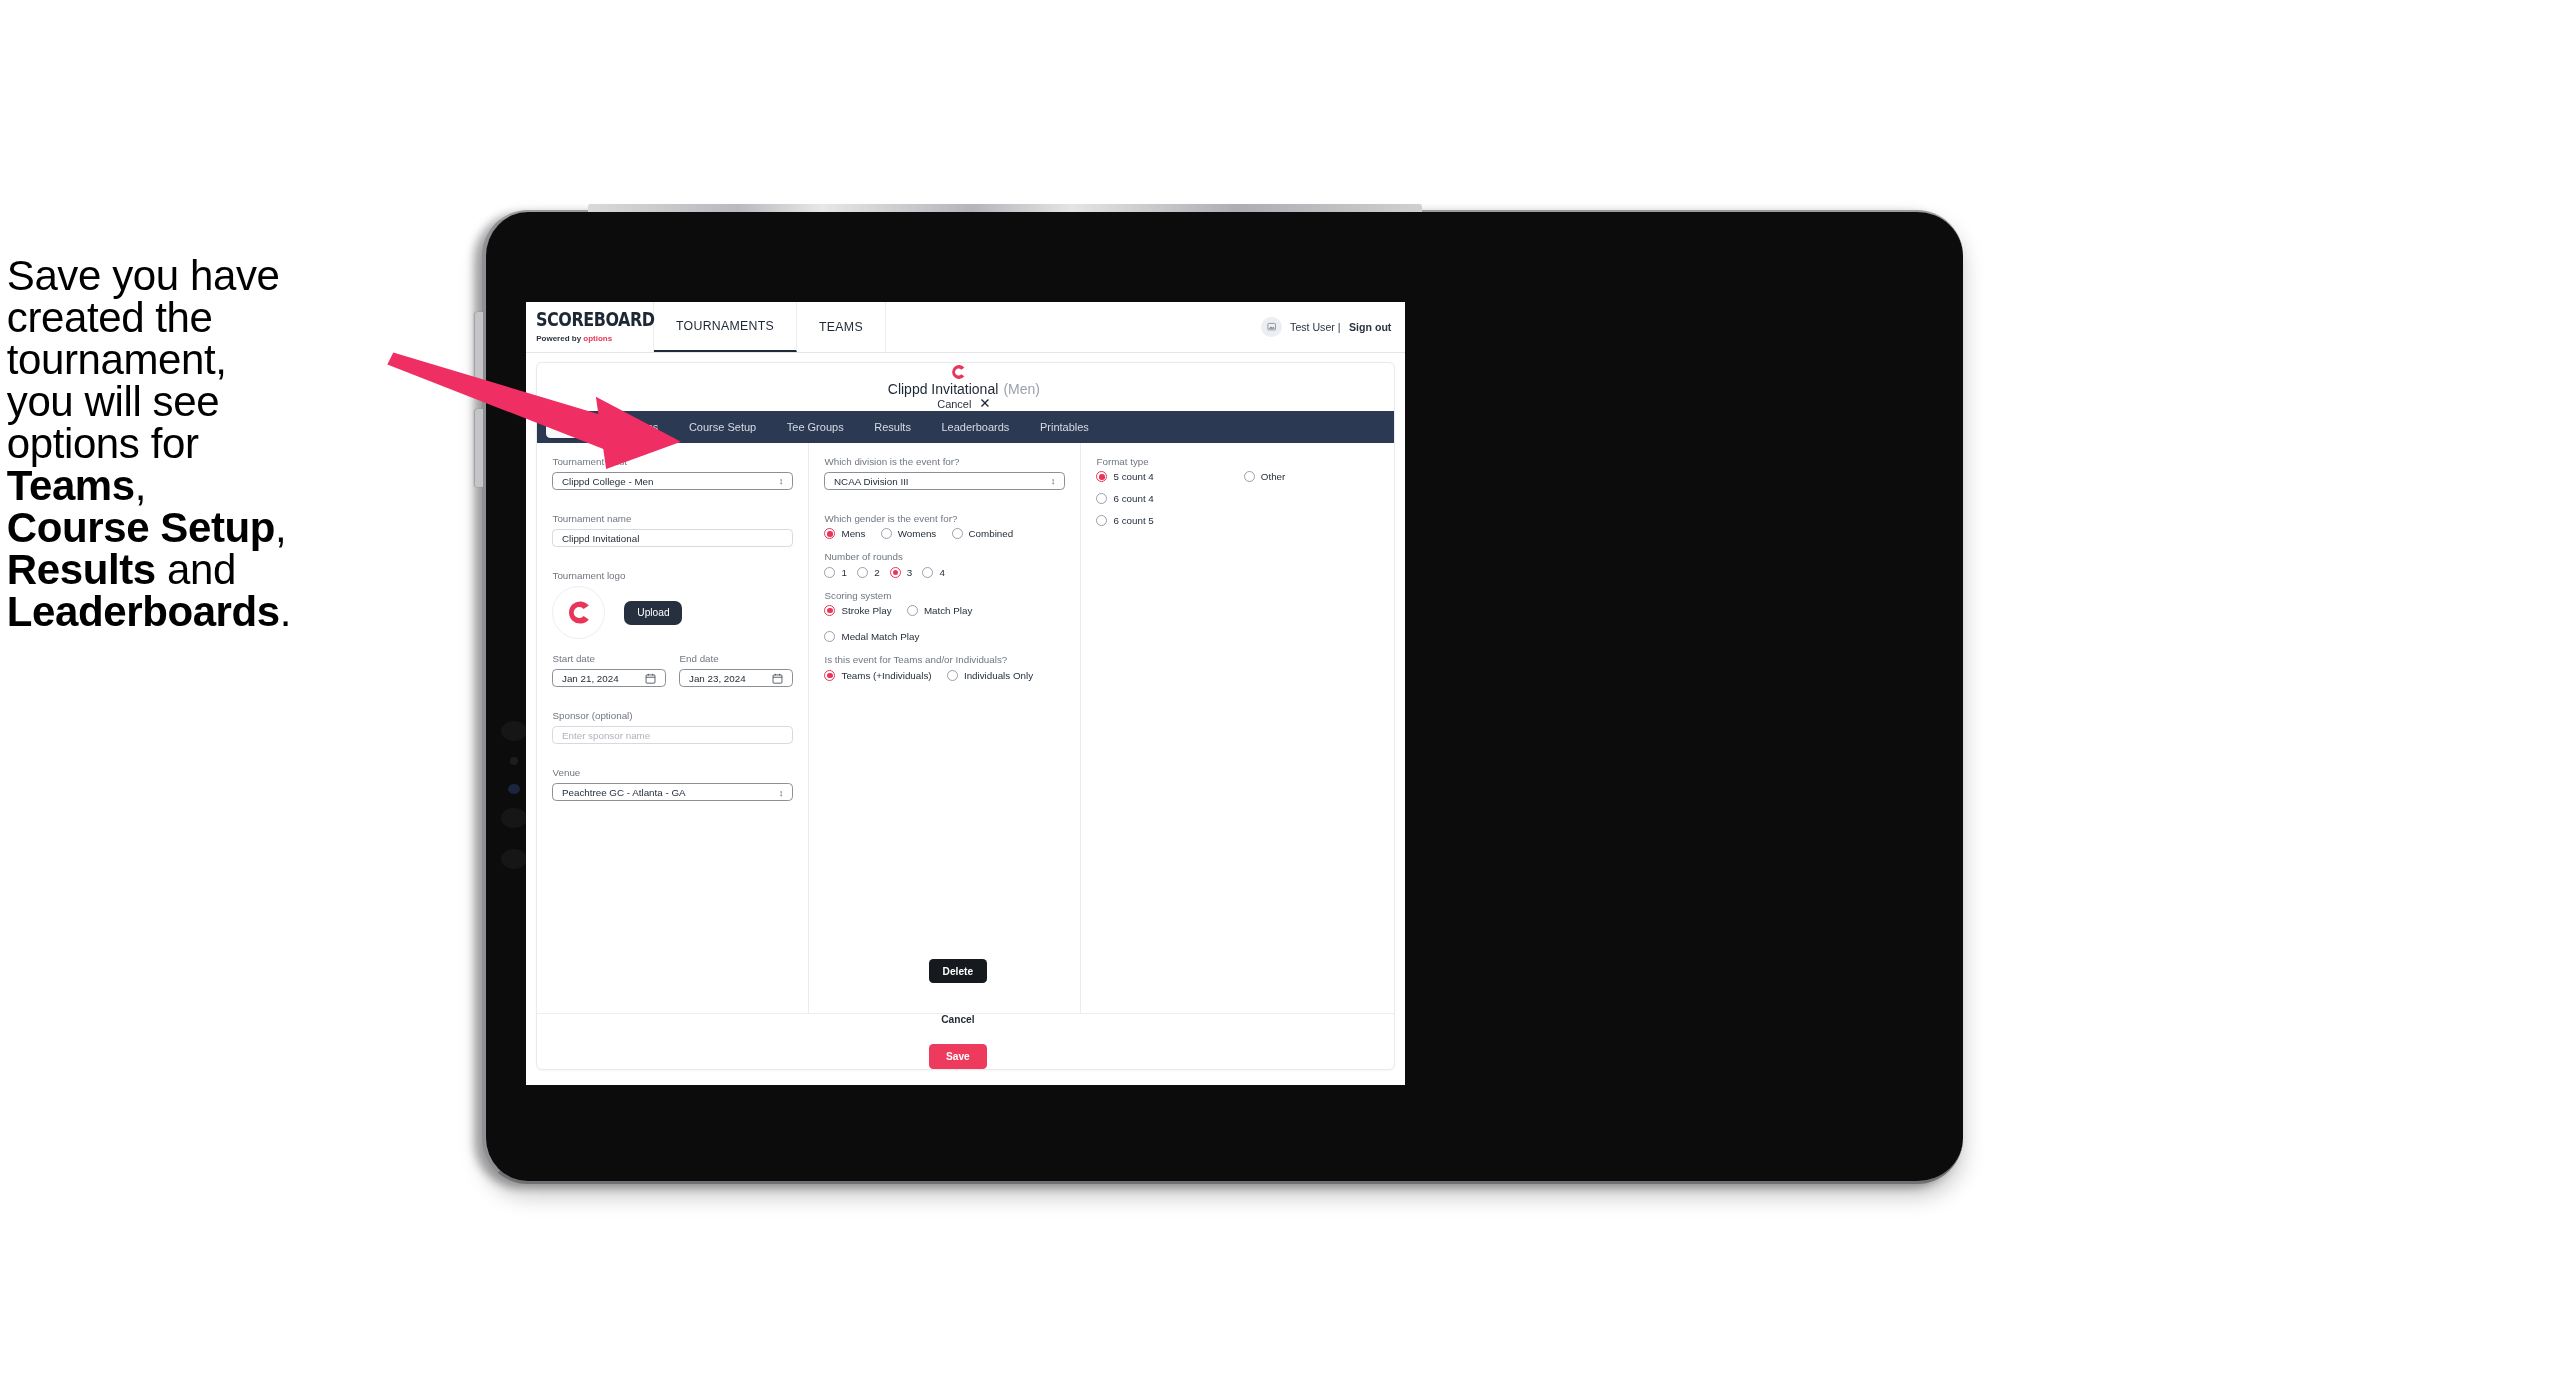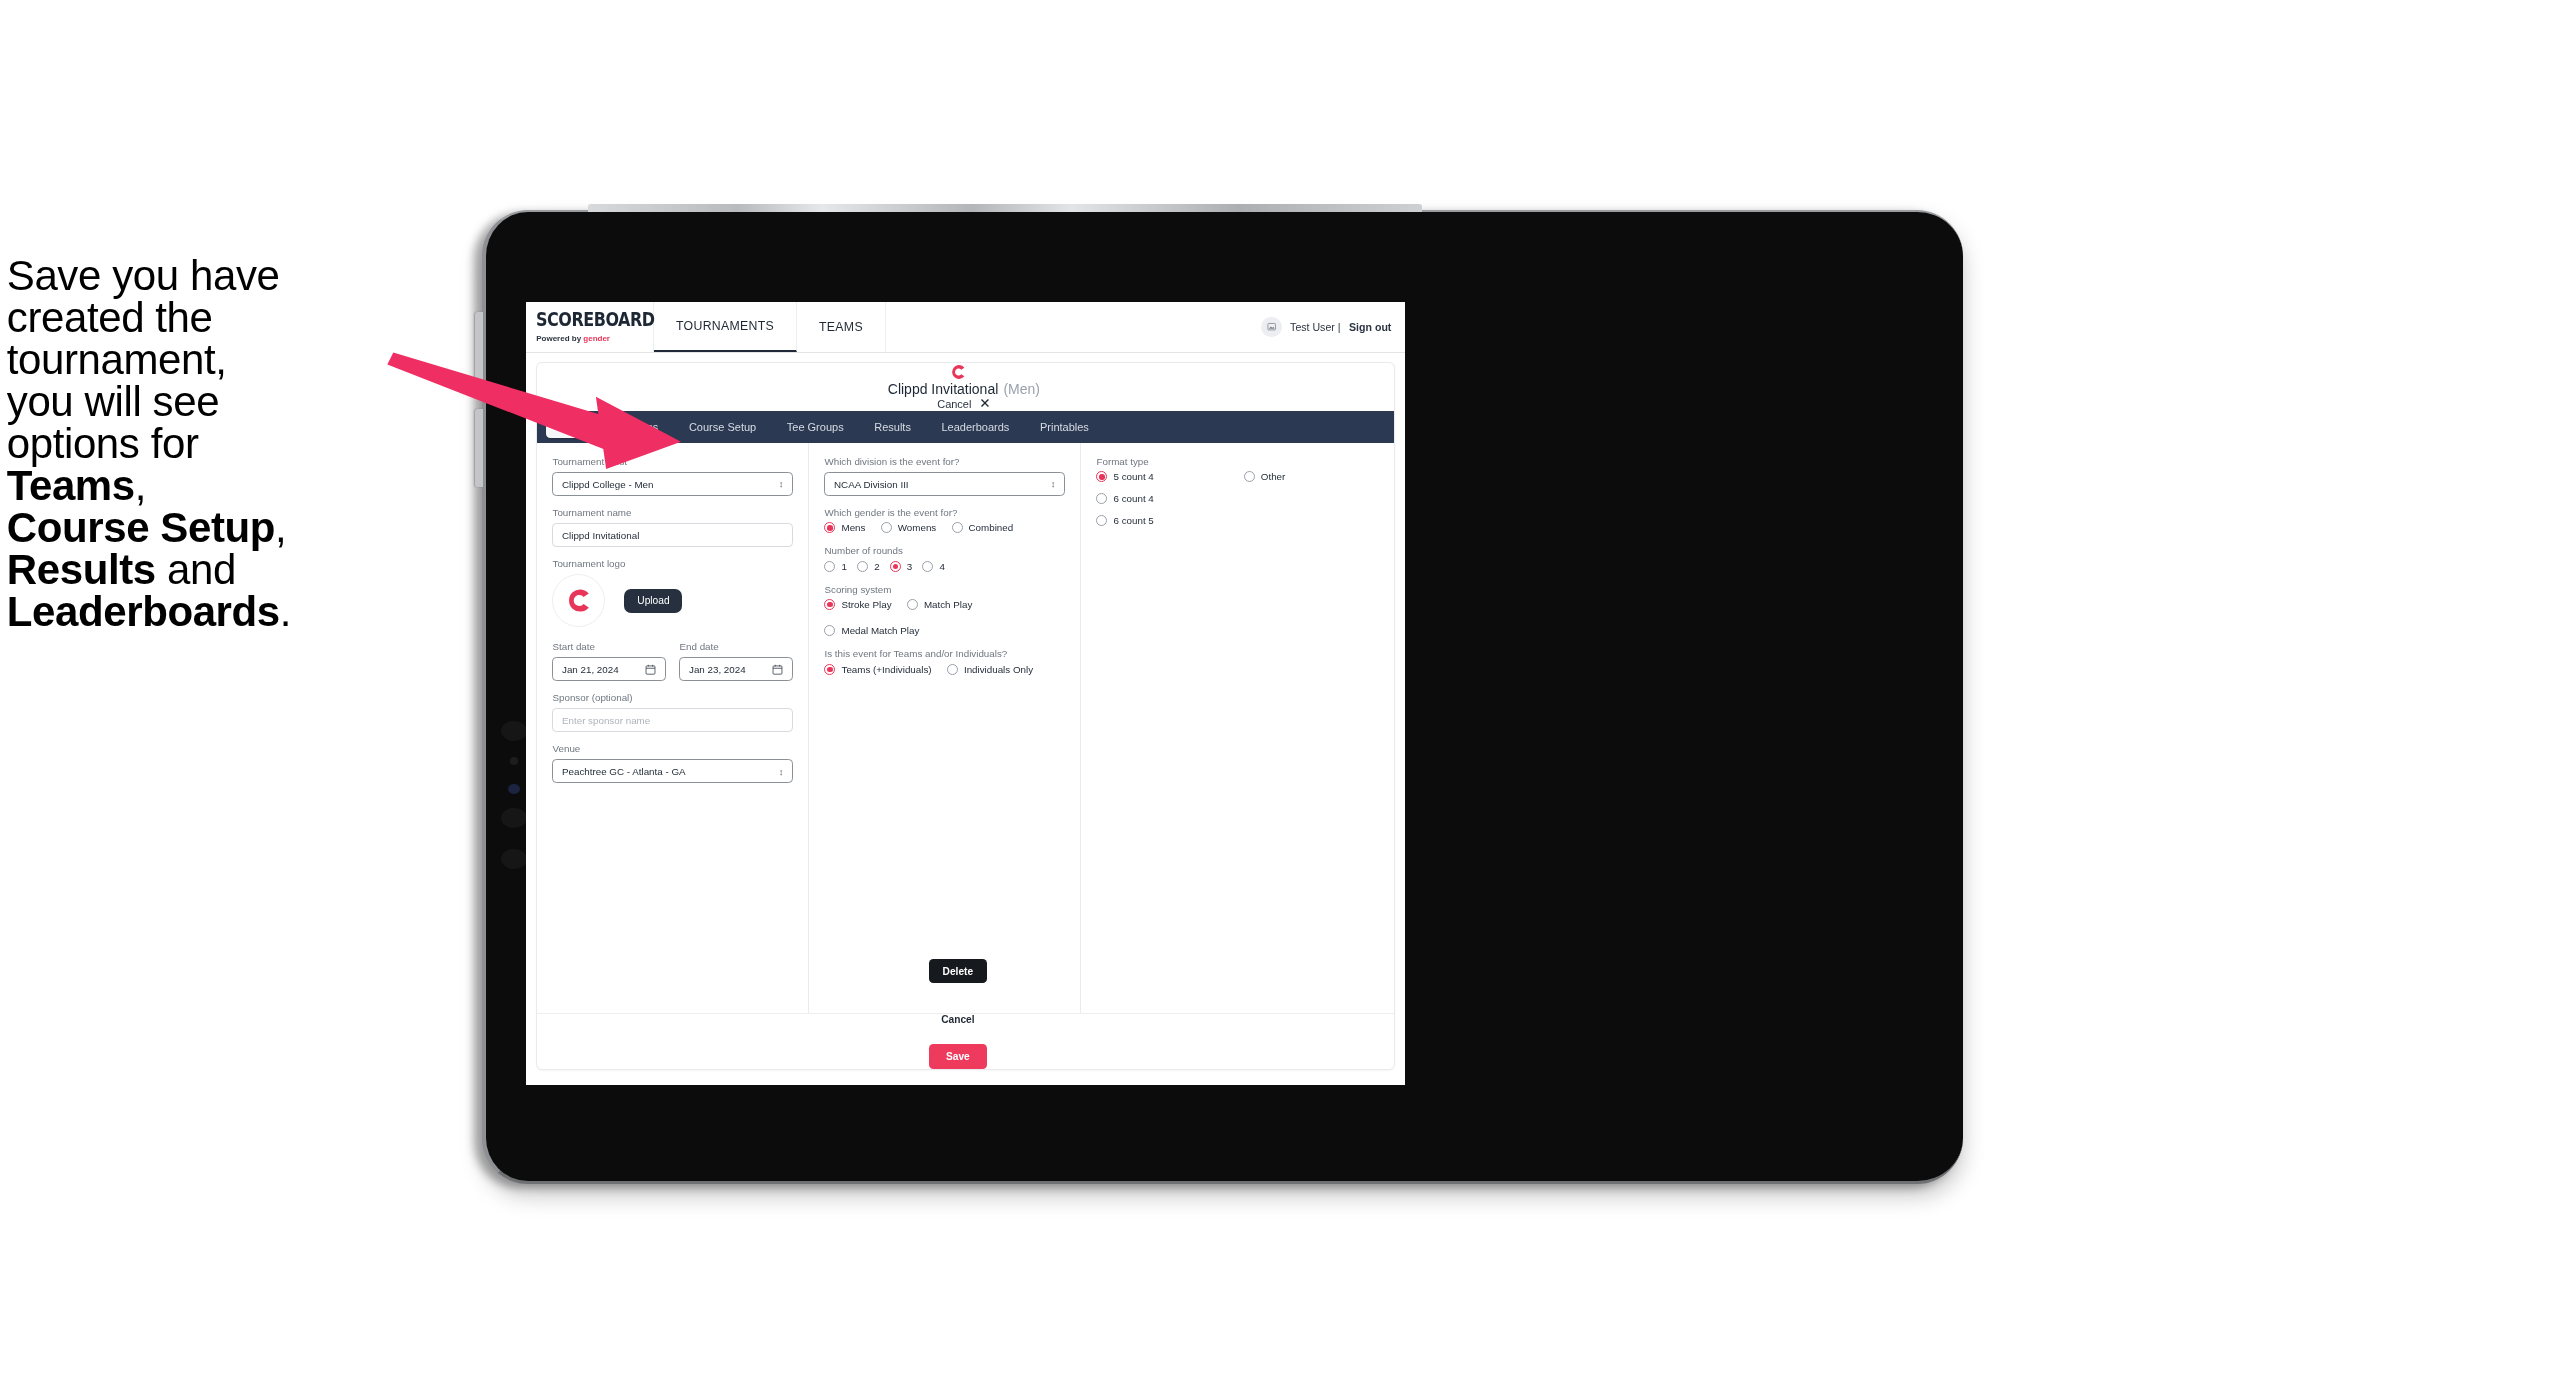--- a/index.html
+++ b/index.html
@@ -145,23 +145,23 @@
   .cols { flex:1; display:flex; }
   .col { padding: 13.6px 15.3px 0 15.3px; }
   .col-1 { width: 272px; border-right:0.9px solid #e9ebee; }
   .col-2 { width: 272px; border-right:0.9px solid #e9ebee; }
   .col-3 { flex:1; }
 
   .lbl { font-size: 9.8px; color:#6f7781; margin-bottom: 5.1px; }
   .lbl.tight { margin-bottom: 4.3px; }
 
   .field {
-    height: 24px; border:0.9px solid #8b9097; border-radius:4.3px; background:#fff;
+    height: 18px; border:0.9px solid #8b9097; border-radius:4.3px; background:#fff;
     display:flex; align-items:center; padding: 0 8.5px; font-size:9.8px; color:#1e2834;
-    margin-bottom: 11px;
+    margin-bottom: 23px;
   }
   .field.soft { border-color:#d6d9de; }
   .field .ph { color:#aeb4bc; }
   .field-val { flex:1; }
   .chev { color:#525961; font-size:9.4px; line-height:1; }
   .cal { color:#2b3440; font-size:10.2px; }
 
   .logo-row { display:flex; align-items:center; gap: 19px; margin-bottom: 13.6px; }
   .logo-circle {
     width: 53px; height:53px; border-radius:50%; border:0.9px solid #edeef0;
@@ -236,21 +236,21 @@
     <div class="cam-dot cam3"></div>
     <div class="cam-dot cam4"></div>
     <div class="cam-dot cam5"></div>
   </div>
 
   <div class="app">
 
     <div class="topnav">
       <div class="brand">
         <div class="brand-name">SCOREBOARD</div>
-        <div class="brand-sub"><span>Powered by </span><span class="pink">gender</span></div>
+        <div class="brand-sub"><span>Powered by </span><span class="pink">options</span></div>
       </div>
       <div class="topnav-tabs">
         <div class="tnav active">TOURNAMENTS</div>
         <div class="tnav">TEAMS</div>
       </div>
       <div class="topnav-spacer"></div>
       <div class="topnav-user">
         <div class="avatar">
           <svg width="9.4" height="9.4" viewBox="0 0 16 16">
             <rect x="1.5" y="2.5" width="13" height="11" rx="1.5" fill="none" stroke="#7b828c" stroke-width="1.3"></rect>

